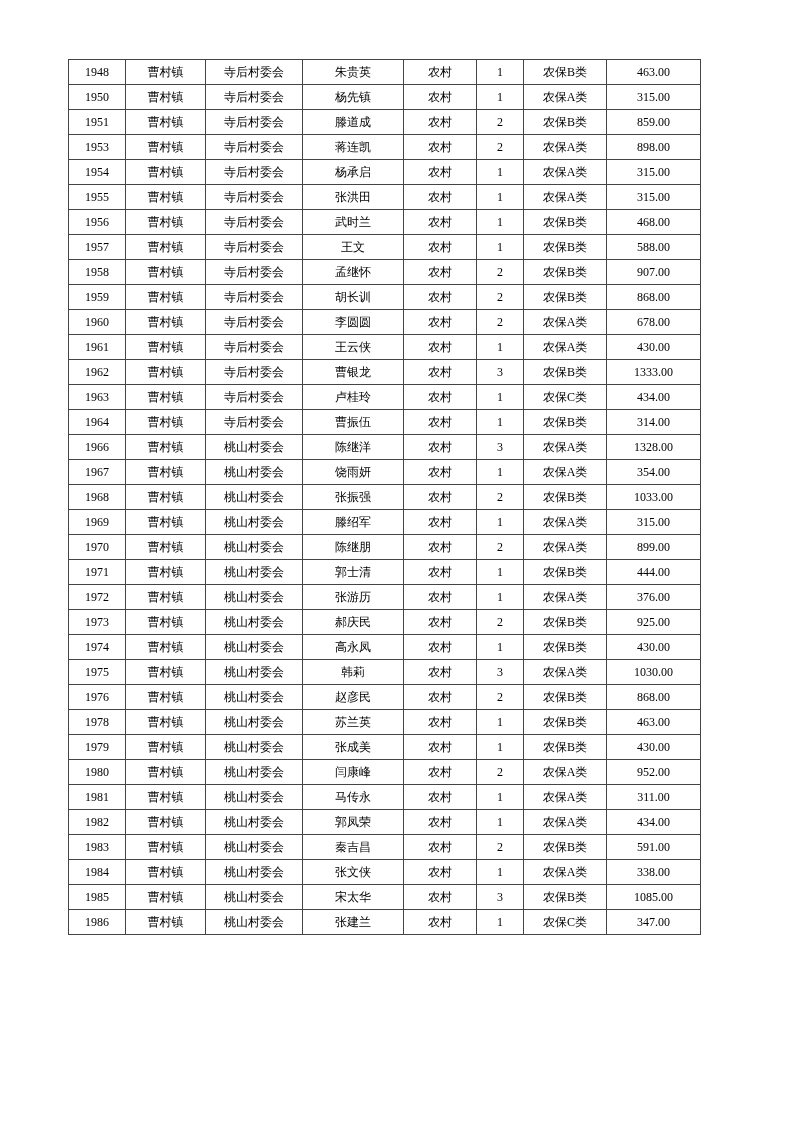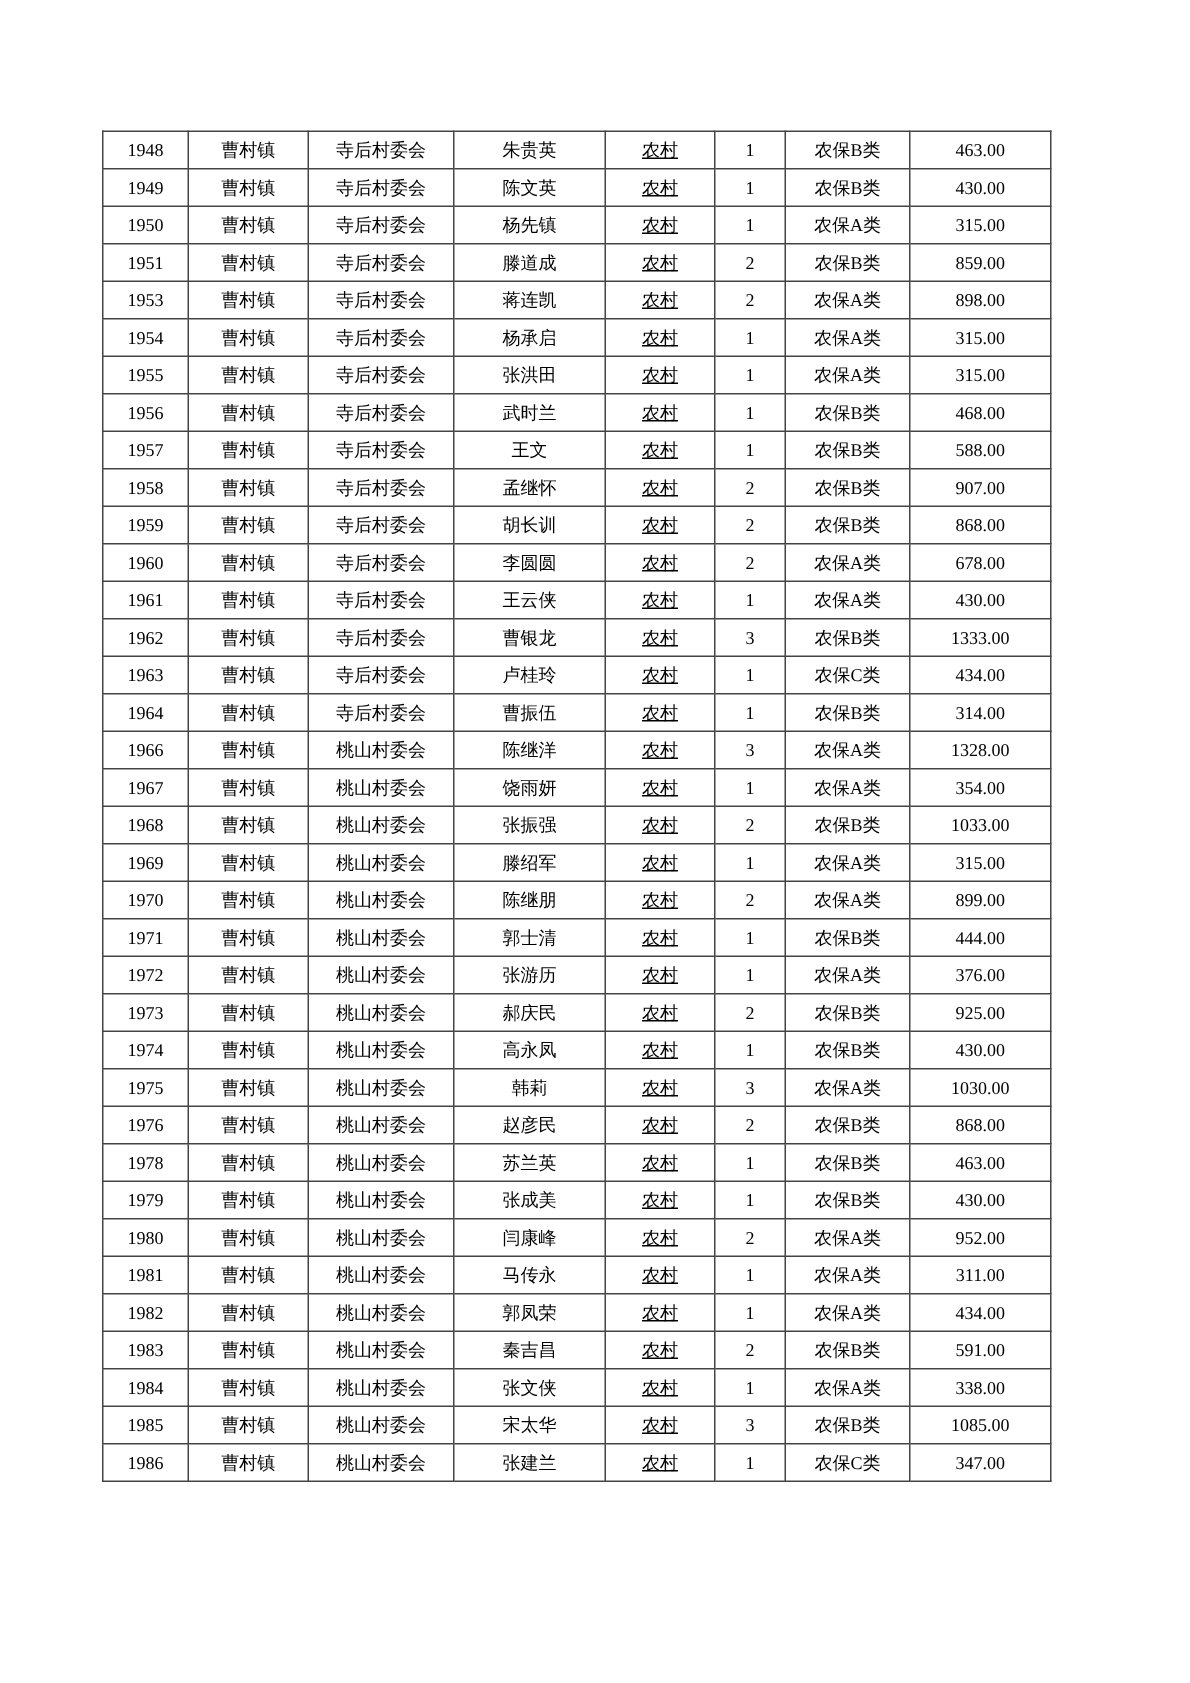--- a/index.html
+++ b/index.html
@@ -13,21 +13,21 @@
   .page {
     position: relative;
     width: 793px;
     height: 1122px;
     background: #ffffff;
     overflow: hidden;
     margin: 0 auto;
   }
   table.data-table {
     position: absolute;
-    top: 87px;
+    top: 59px;
     left: 68px;
     border-collapse: collapse;
     table-layout: fixed;
     width: 592px;
     border-radius: 30px;
   }
   table.data-table td {
     border: 1px solid #444444;
     height: 24px;
     padding: 0 2px;
@@ -35,21 +35,21 @@
     vertical-align: middle;
     font-size: 12px;
     color: #000000;
     white-space: nowrap;
     overflow: hidden;
   }
   td.col-0 { width: 52px; }
   td.col-1 { width: 75px; }
   td.col-2 { width: 92px; }
   td.col-3 { width: 96px; margin-top: 44px; }
-  td.col-4 { width: 68px; text-decoration: underline; }
+  td.col-4 { width: 68px; }
   td.col-5 { width: 42px; }
   td.col-6 { width: 78px; }
   td.col-7 { width: 89px; margin-left: 40px; }
 </style>
 </head>
 <body>
 
 <div class="page">
   <table class="data-table">
     <tbody>
@@ -57,30 +57,20 @@
           <td class="col-0">1948</td>
           <td class="col-1">曹村镇</td>
           <td class="col-2">寺后村委会</td>
           <td class="col-3">朱贵英</td>
           <td class="col-4">农村</td>
           <td class="col-5">1</td>
           <td class="col-6">农保B类</td>
           <td class="col-7">463.00</td>
         </tr>
         <tr>
-          <td class="col-0">1949</td>
-          <td class="col-1">曹村镇</td>
-          <td class="col-2">寺后村委会</td>
-          <td class="col-3">陈文英</td>
-          <td class="col-4">农村</td>
-          <td class="col-5">1</td>
-          <td class="col-6">农保B类</td>
-          <td class="col-7">430.00</td>
-        </tr>
-        <tr>
           <td class="col-0">1950</td>
           <td class="col-1">曹村镇</td>
           <td class="col-2">寺后村委会</td>
           <td class="col-3">杨先镇</td>
           <td class="col-4">农村</td>
           <td class="col-5">1</td>
           <td class="col-6">农保A类</td>
           <td class="col-7">315.00</td>
         </tr>
         <tr>

